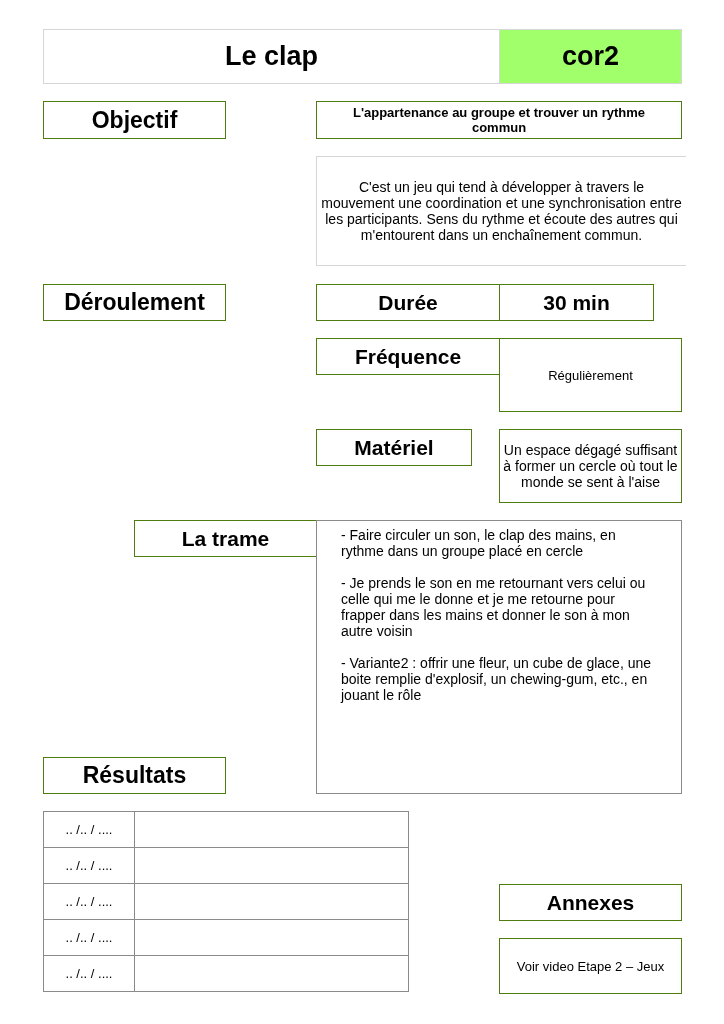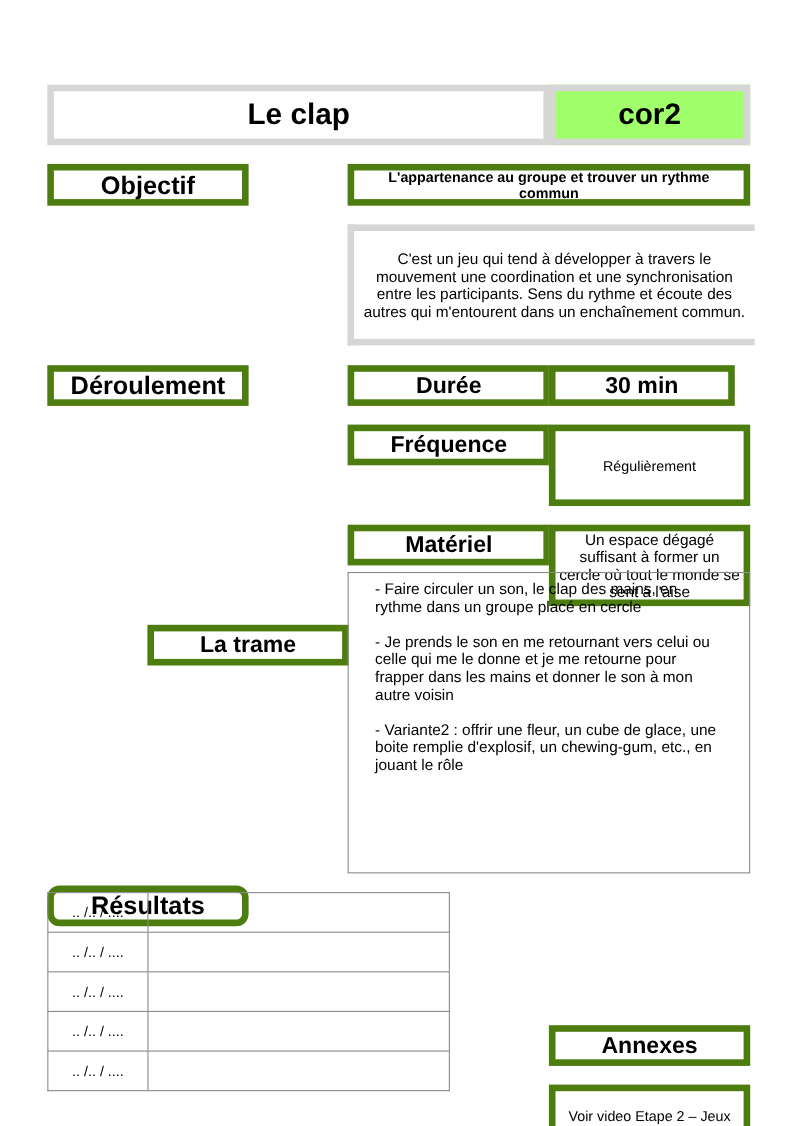--- a/index.html
+++ b/index.html
@@ -1,17 +1,17 @@
 <!DOCTYPE html>
 <html><head>
 <meta charset="utf-8">
 <style>
   html,body{margin:0;padding:0;background:#fff;}
   body{width:724px;height:1024px;position:relative;font-family:"Liberation Sans",sans-serif;color:#000;overflow:hidden;}
-  .box{position:absolute;box-sizing:border-box;border:6px solid #4d7c0f;background:#fff;display:flex;align-items:center;justify-content:center;text-align:center;margin-top:48px;}
+  .box{position:absolute;box-sizing:border-box;border:1px solid #4d7c0f;background:#fff;display:flex;align-items:center;justify-content:center;text-align:center;}
   .light{border-color:#d6d6d6;}
   .h1{font-weight:bold;font-size:27px;}
   .h2{font-weight:bold;font-size:23px;}
   .h3{font-weight:bold;font-size:21px;}
   .t13{font-size:13px;line-height:15px;}
   .t14{font-size:14px;line-height:16px;}
   .trame{position:absolute;box-sizing:border-box;border:1px solid #8a8a8a;left:316px;top:520px;width:366px;height:274px;padding:6px 24px;font-size:14px;line-height:16px;}
   .trame p{margin:0 0 16px 0;}
   .trame p:last-child{margin-bottom:0;}
   .table{position:absolute;left:43px;top:811px;width:366px;border-collapse:collapse;}
@@ -37,48 +37,48 @@
 <div class="box light" style="left:316px;top:156px;width:370px;height:110px;border-right:none;">
   <span class="t14" style="padding:0 4px;">C'est un jeu qui tend à développer à travers le mouvement une coordination et une synchronisation entre les participants. Sens du rythme et écoute des autres qui m'entourent dans un enchaînement commun.</span>
 </div>
 
 <div class="box" style="left:43px;top:284px;width:183px;height:37px;">
   <span class="h2">Déroulement</span>
 </div>
 <div class="box" style="left:316px;top:284px;width:184px;height:37px;">
   <span class="h3">Durée</span>
 </div>
-<div class="box" style="left:499px;top:284px;width:169px;height:37px;">
+<div class="box" style="left:499px;top:284px;width:155px;height:37px;">
   <span class="h3">30 min</span>
 </div>
 
 <div class="box" style="left:316px;top:338px;width:184px;height:37px;">
   <span class="h3">Fréquence</span>
 </div>
 <div class="box" style="left:499px;top:338px;width:183px;height:74px;">
   <span class="t13">Régulièrement</span>
 </div>
 
-<div class="box" style="left:316px;top:429px;width:184px;height:37px;">
+<div class="box" style="left:316px;top:429px;width:156px;height:37px;">
   <span class="h3">Matériel</span>
 </div>
 <div class="box" style="left:499px;top:429px;width:183px;height:74px;">
   <span class="t14" style="padding:0 2px;">Un espace dégagé suffisant à former un cercle  où tout le monde se sent à l'aise</span>
 </div>
 
 <div class="box" style="left:134px;top:520px;width:183px;height:37px;">
   <span class="h3">La trame</span>
 </div>
 <div class="trame">
   <p>- Faire circuler un son, le clap des mains, en rythme dans un groupe placé en cercle</p>
   <p>- Je prends le son en me retournant vers celui ou celle qui me le donne et je me retourne pour frapper dans les mains et donner le son à mon autre voisin</p>
   <p>- Variante2 : offrir une fleur, un cube de glace, une boite remplie d'explosif, un chewing-gum, etc., en jouant le rôle</p>
 </div>
 
-<div class="box" style="left:43px;top:757px;width:183px;height:37px;border-radius:11px;">
+<div class="box" style="left:43px;top:757px;width:183px;height:37px;">
   <span class="h2">Résultats</span>
 </div>
 <table class="table">
   <tbody>
       <tr>
         <td class="date">.. /.. / ....</td>
         <td></td>
       </tr>
   <tr>
         <td class="date">.. /.. / ....</td>

